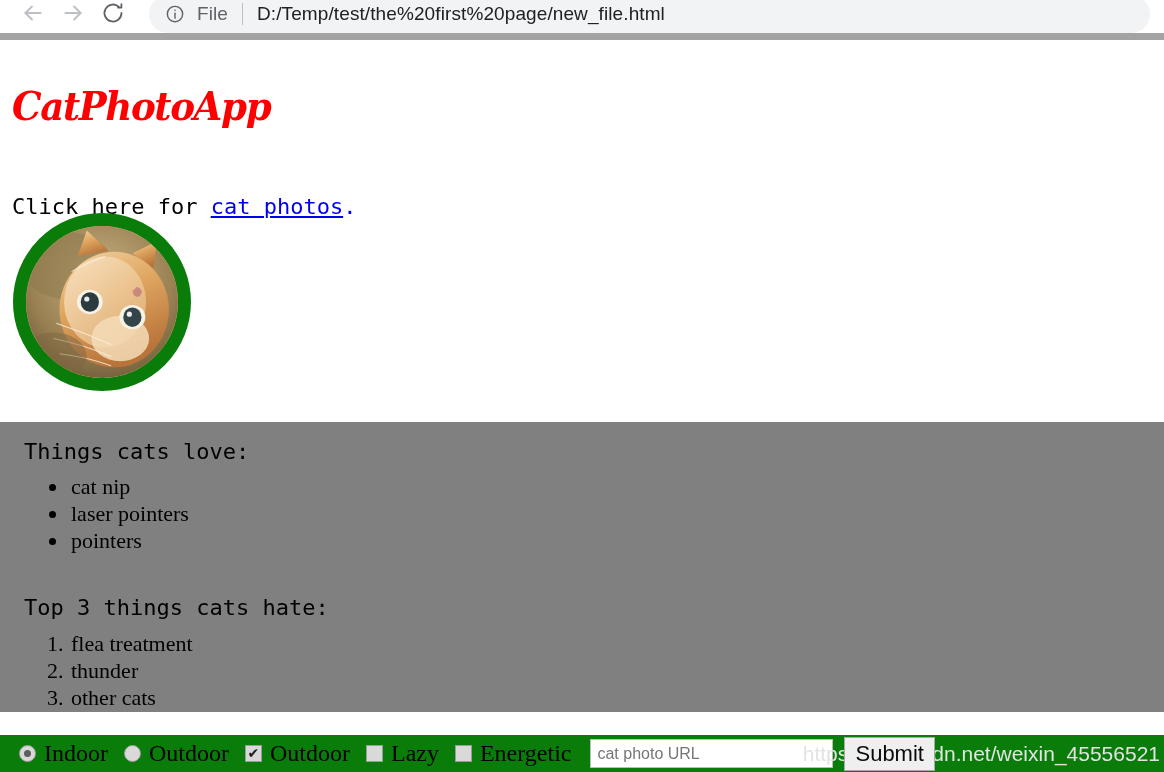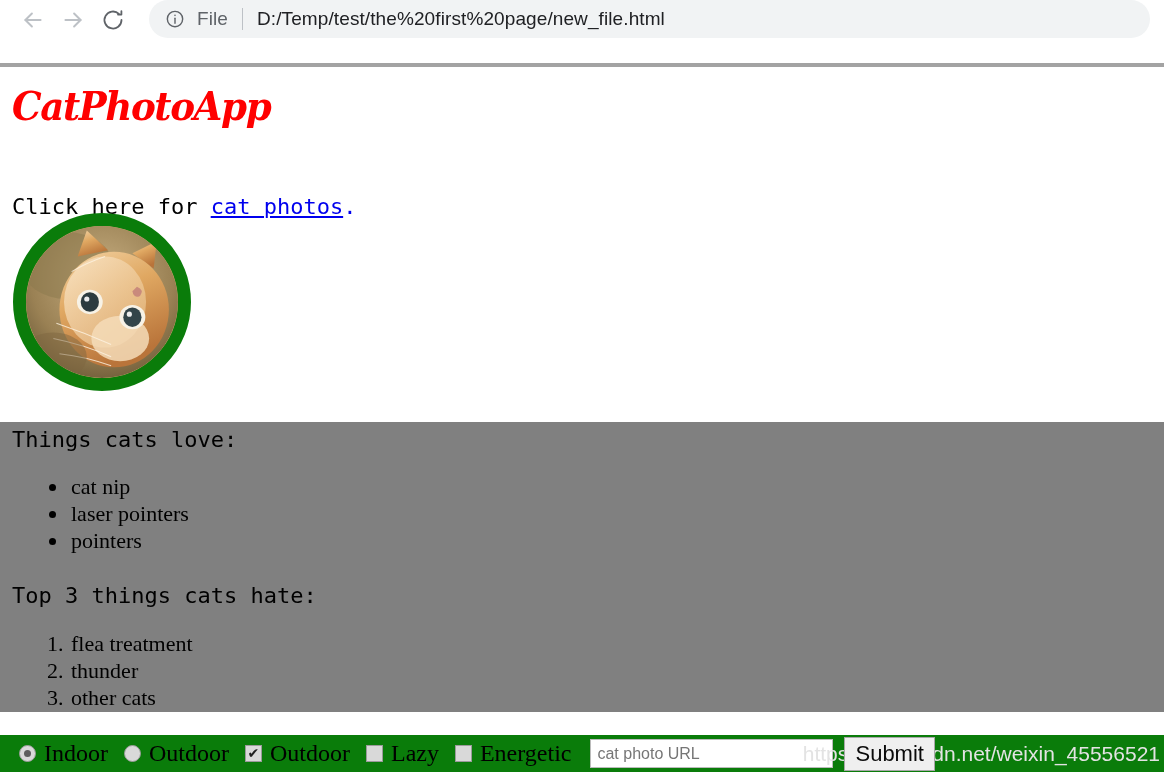--- a/index.html
+++ b/index.html
@@ -13,25 +13,25 @@
     overflow: hidden;
     font-family: "Liberation Serif", serif;
     position: relative;
   }
 
   
   .browser-bar {
     position: absolute;
     left: 0; top: 0;
     width: 1164px;
-    height: 67px;
+    height: 40px;
     background: #ffffff;
-    border-bottom: 4px solid #a3a3a3;
-    display: flex;
-    align-items: flex-start;
+    border-bottom: 7px solid #a3a3a3;
+    display: flex;
+    align-items: flex-end;
     box-sizing: border-box;
   }
   .nav-btn {
     width: 40px;
     height: 40px;
     display: flex;
     align-items: center;
     justify-content: center;
     flex: none;
   }
@@ -146,21 +146,21 @@
     top: 366px;
     width: 1164px;
     height: 290px;
     background: #808080;
     overflow: hidden;
   }
   .panel-heading {
     font-family: "DejaVu Sans Mono", "Liberation Mono", monospace;
     font-size: 22px;
     color: #000000;
-    margin: 0;
+    margin: 12px;
     padding: 0;
     white-space: nowrap;
   }
   .h-love  { position: absolute; left: 12px; top: 5px; }
   .h-hate  { position: absolute; left: 12px; top: 161px; }
 
   .panel-list {
     position: absolute;
     margin: 1px;
     padding-left: 56px;

